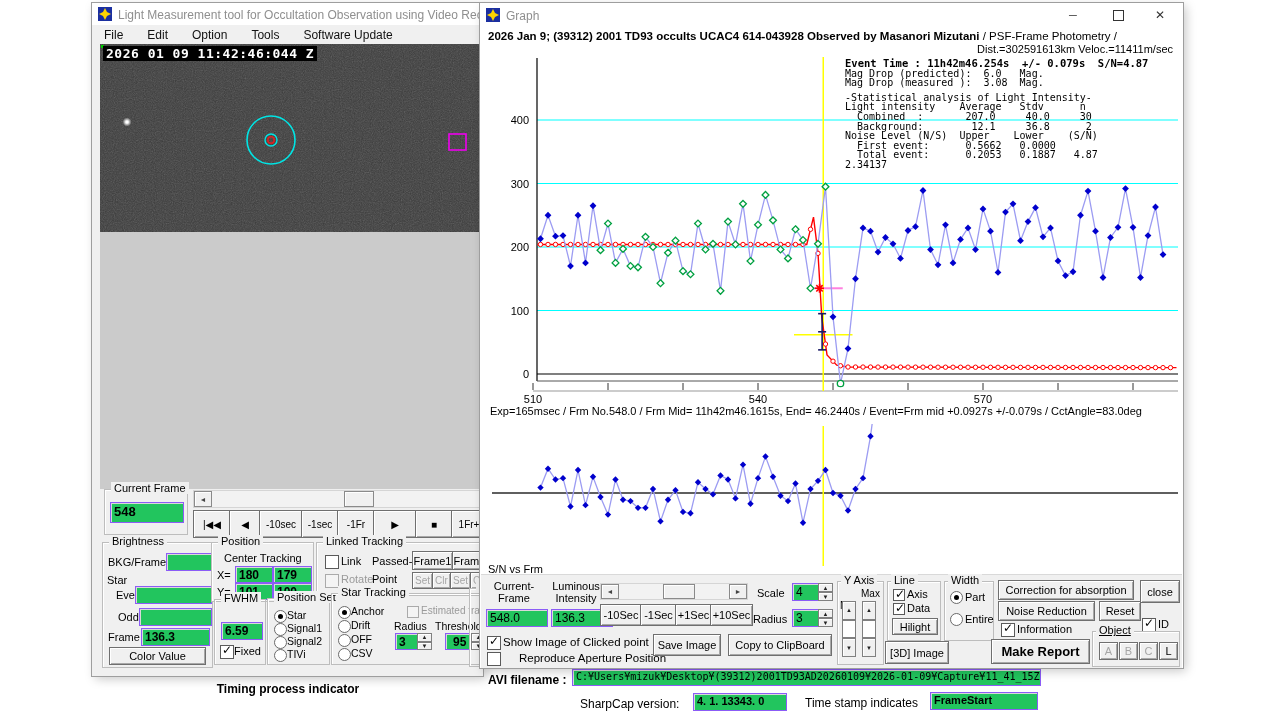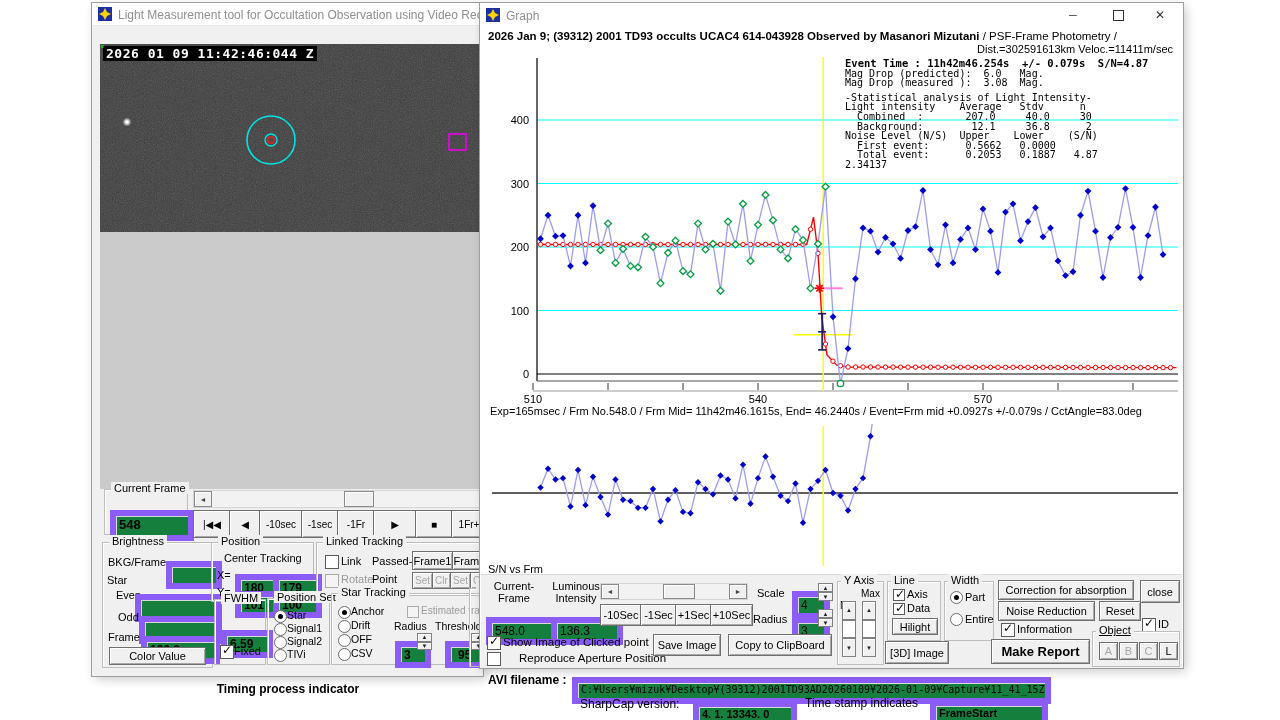--- a/index.html
+++ b/index.html
@@ -11,22 +11,22 @@
   .app-icon{position:absolute;left:6px;top:4px;width:14px;height:14px;background:#1b2fa0;}
   .app-icon svg{display:block}
   .winbtn{position:absolute;top:0;width:40px;height:24px;display:flex;align-items:center;justify-content:center;
           font-size:11px;color:#333;}
   .menubar{position:absolute;left:0;right:0;top:22px;height:19px;background:#f0f0f0;display:flex;align-items:center;}
   .menu-item{font-size:12px;color:#111;padding:2px 12px;white-space:nowrap;}
   .groupbox{position:absolute;border:1px solid #bdbdbd;box-shadow:1px 1px 0 #ffffff inset;}
   .legend{position:absolute;top:-8px;left:6px;background:#f0f0f0;padding:0 3px;font-size:11px;color:#000;white-space:nowrap;}
   .lbl{position:absolute;font-size:11px;color:#000;white-space:nowrap;}
   .lbl.dis{color:#9a9a9a;}
-  .field{position:absolute;background:#15803d;border:6px solid #8b5cf6;box-shadow:inset 1px 1px 0 #d9d9d9;
-         font-size:12px;font-weight:bold;color:#000;padding:1px 3px;overflow:hidden;white-space:nowrap;margin-top:8px;}
+  .field{position:absolute;background:#22c55e;border:1px solid #8b5cf6;box-shadow:inset 1px 1px 0 #d9d9d9;
+         font-size:12px;font-weight:bold;color:#000;padding:1px 3px;overflow:hidden;white-space:nowrap;}
   .btn{position:absolute;background:#f0f0f0;border:1px solid #6f6f6f;
        box-shadow:inset 1px 1px 0 #ffffff,inset -1px -1px 0 #a8a8a8;
        display:flex;align-items:center;justify-content:center;font-size:11px;color:#000;white-space:nowrap;}
   .btn.dis{color:#a5a5a5;}
   .btn.bold{font-weight:bold;font-size:13px;}
   .cb{position:absolute;width:12px;height:12px;background:#fff;border:1px solid #5a5a5a;}
   .cb.checked::after{content:"✓";position:absolute;left:1px;top:-3px;font-size:12px;font-weight:bold;color:#000;}
   .cb.dis{border-color:#aaa;background:#f4f4f4;}
   .rb{position:absolute;width:11px;height:11px;background:#fff;border:1px solid #6a6a6a;border-radius:50%;}
   .rb.sel::after{content:"";position:absolute;left:3px;top:3px;width:5px;height:5px;background:#000;border-radius:50%;}
@@ -54,20 +54,27 @@
   <section class="win" id="left-window" style="left:92px;top:3px;width:391px;height:673px;overflow:hidden;z-index:1;">
     <div class="titlebar">
       <span class="app-icon">
         <svg width="14" height="14">
             <rect width="14" height="14" fill="#1b2fa0"></rect>
             <path d="M7,1 L9,5 L13,7 L9,9 L7,13 L5,9 L1,7 L5,5 Z" fill="#ffd400"></path>
           </svg>
       </span>
       <span class="title-text">Light Measurement tool for Occultation Observation using Video Recorder</span>
     </div>
+    <div class="menubar" id="left-menubar">
+        <div class="menu-item">File</div>
+        <div class="menu-item">Edit</div>
+        <div class="menu-item">Option</div>
+        <div class="menu-item">Tools</div>
+        <div class="menu-item">Software Update</div>
+      </div>
 
     <div style="position:absolute;left:8px;top:41px;width:380px;height:188px;background:#383838;overflow:hidden;">
       <svg width="380" height="188">
         <filter id="vnoise">
             <feTurbulence type="fractalNoise" baseFrequency="0.9" numOctaves="2" stitchTiles="stitch"></feTurbulence>
             <feColorMatrix type="saturate" values="0"></feColorMatrix>
           </filter>
         <radialGradient id="starglow">
             <stop offset="0%" stop-color="#ffffff"></stop>
             <stop offset="45%" stop-color="#cccccc"></stop>

